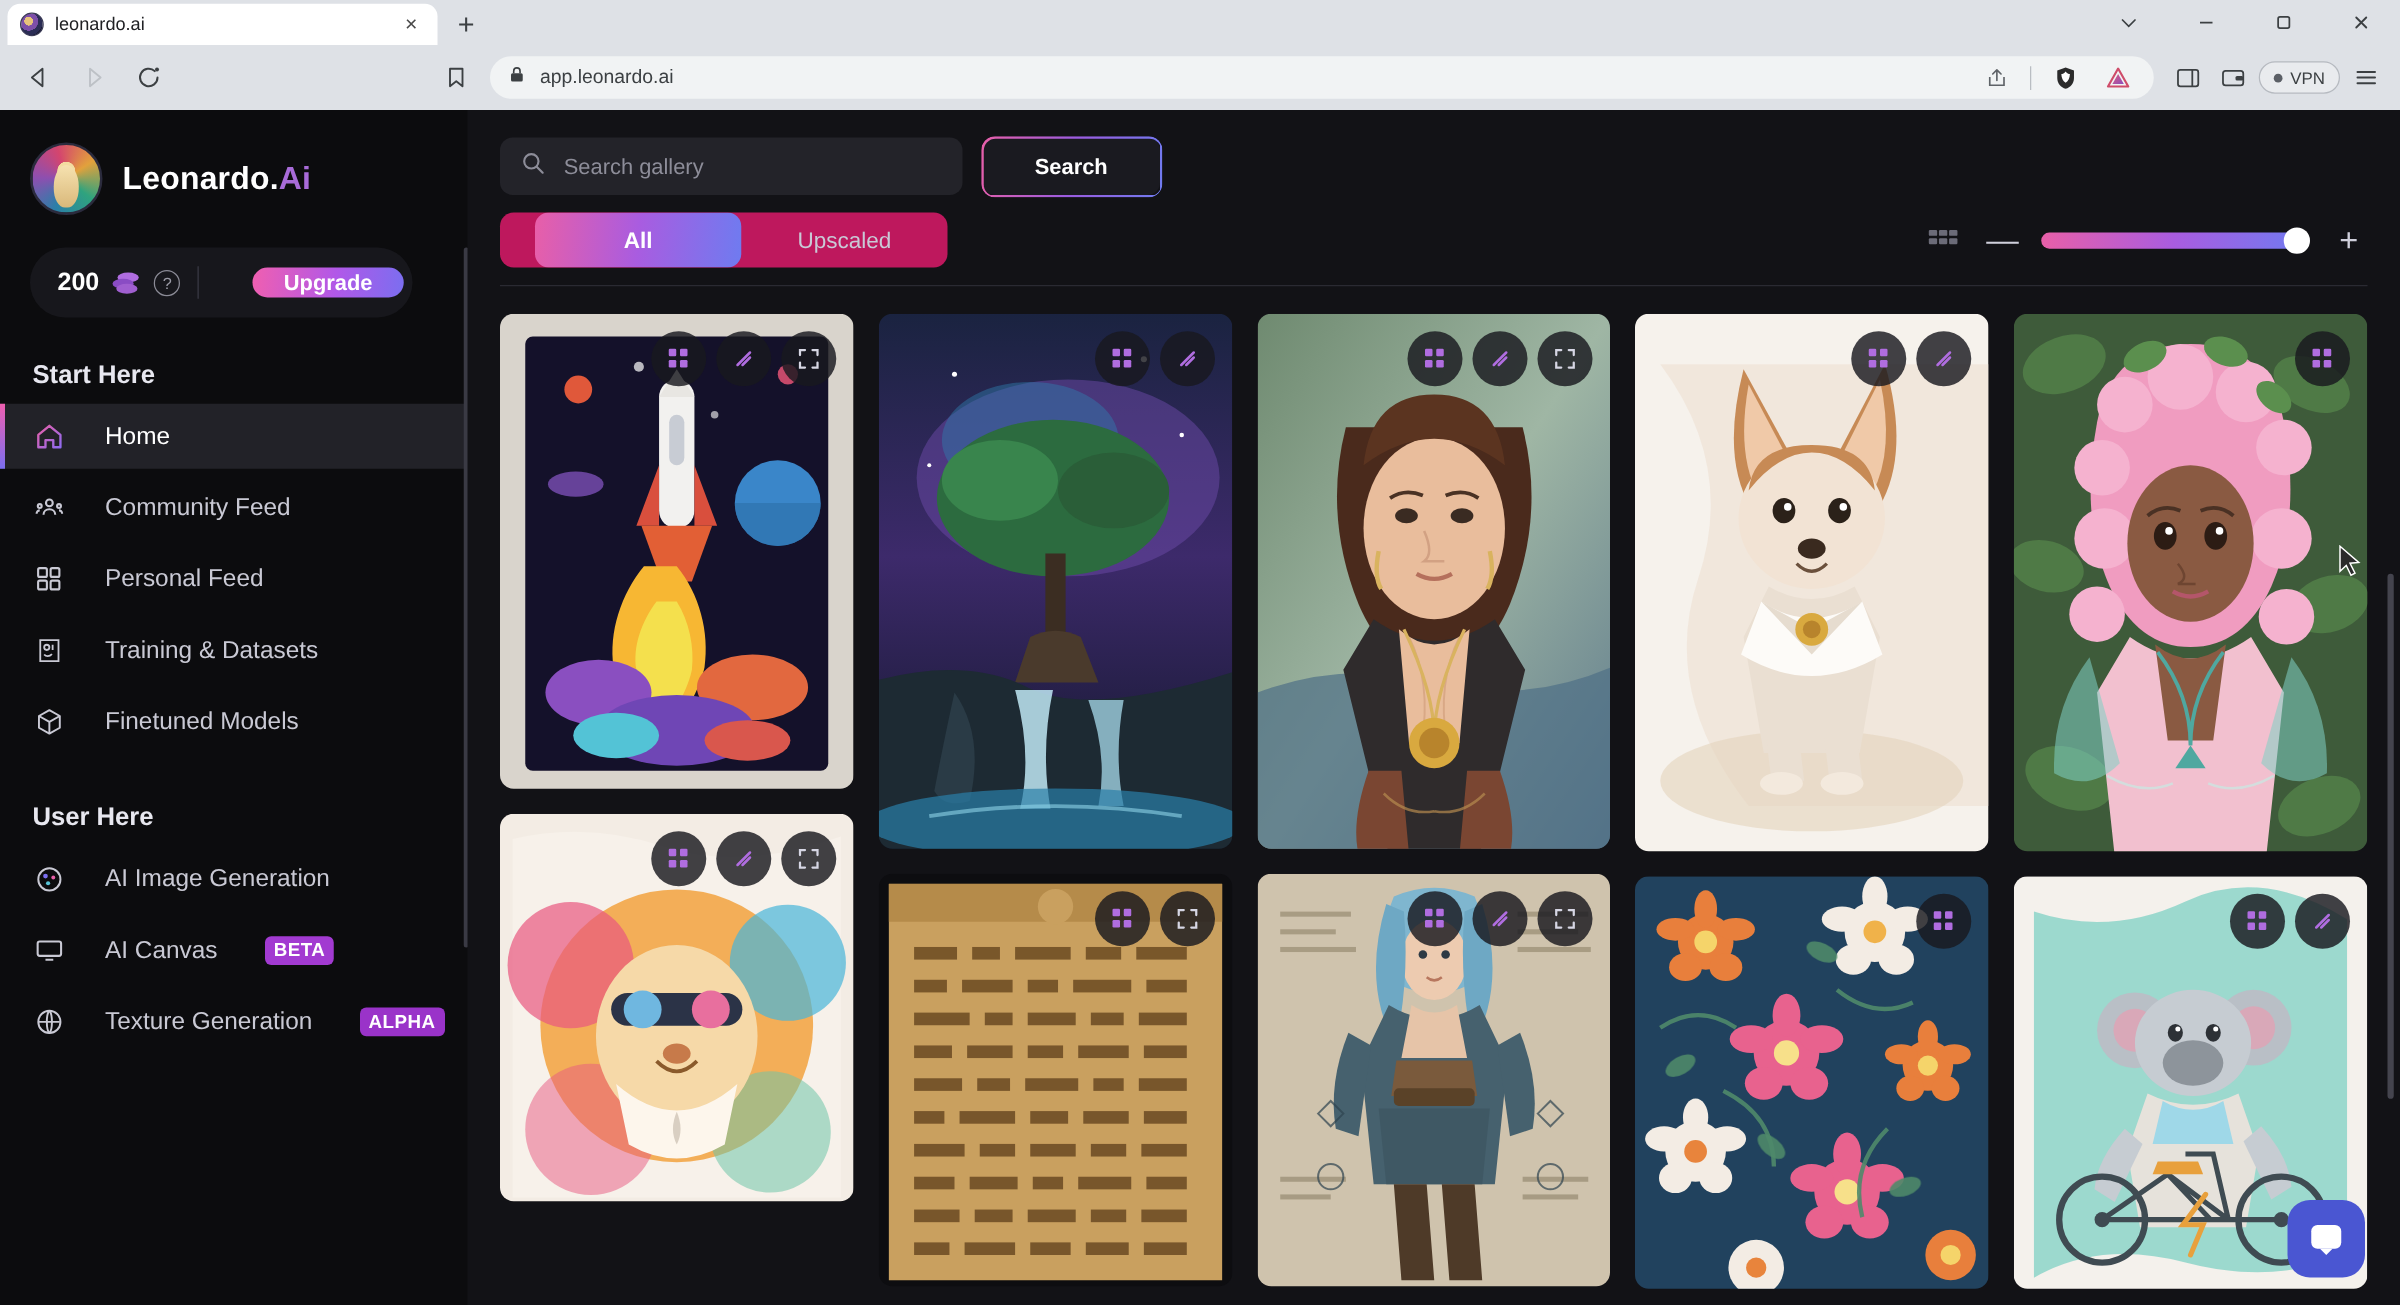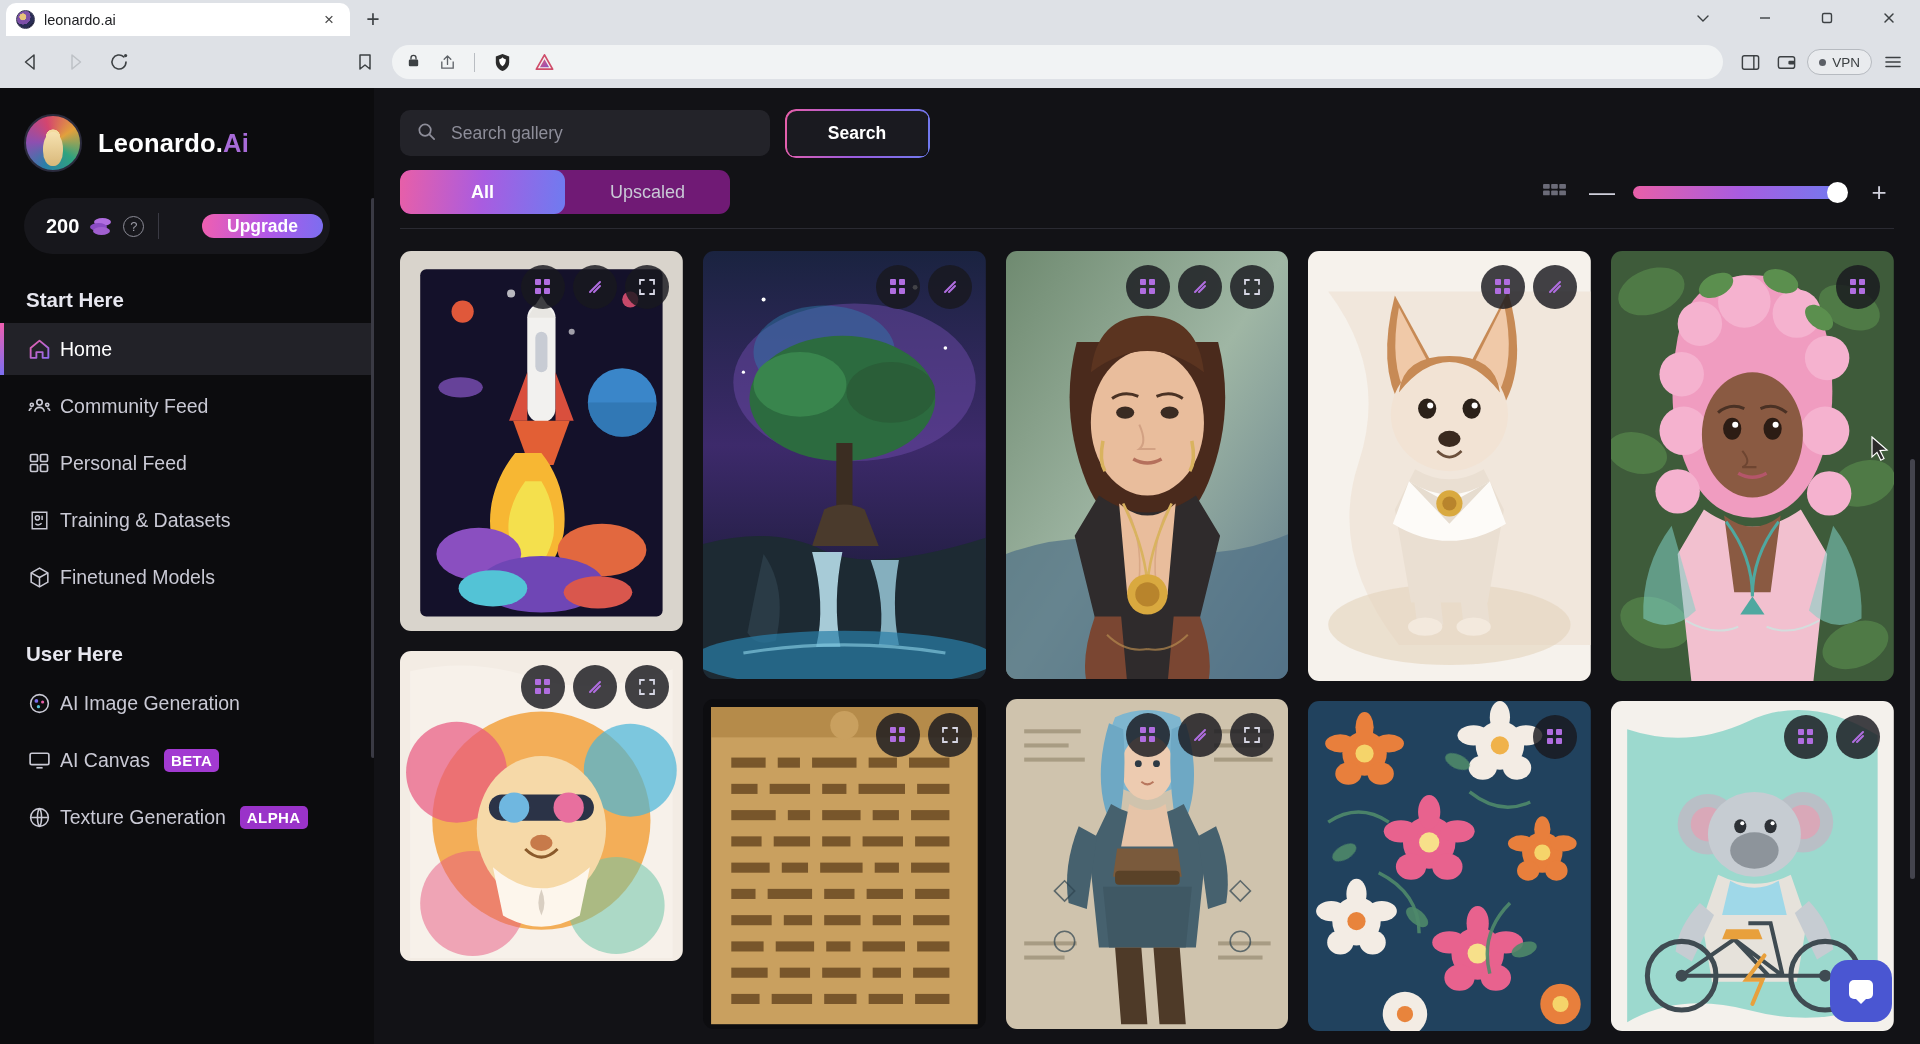--- a/index.html
+++ b/index.html
@@ -84,21 +84,21 @@
   .help-circ { width:21px;height:21px;border-radius:50%;border:1.6px solid #8b8b96;color:#9a9aa5;font-size:13px;display:flex;align-items:center;justify-content:center; }
   .credit-sep { width: 1px; height: 26px; background: #3a3a44; margin: 0 3px; }
   .upgrade-btn {
     margin-left: auto; height: 24px; border-radius: 21px; padding: 0 25px;
     background: linear-gradient(95deg, #f05fb0 0%, #b158e8 55%, #7b6ef0 100%);
     color: #fff; font-size: 17.5px; font-weight: 700; display: flex; align-items: center; justify-content: center;
   }
 
   .nav-section-title { font-size: 20.5px; font-weight: 700; color: #e7e7ef; padding: 34px 0 6px 26px; }
   .nav-item {
-    height: 52px; display: flex; align-items: center; gap: 8px; padding-left: 26px; margin: 5px 0;
+    height: 52px; display: flex; align-items: center; gap: 32px; padding-left: 26px; margin: 5px 0;
     color: #c9c9d4; font-size: 19.5px;
   }
   .nav-item.active { background: #222228; color: #ffffff; position: relative; }
   .nav-item.active::before { content:""; position:absolute; left:0; top:0; bottom:0; width:4px; background: linear-gradient(#f05fb0,#7b6ef0); }
   .nav-ico { width: 26px; height: 26px; display:flex; align-items:center; justify-content:center; flex: 0 0 auto; }
   .badge {
     font-size: 15px; font-weight: 700; letter-spacing: .4px; padding: 3px 7px; border-radius: 5px;
     color: #ffffff; margin-left: 6px;
   }
   .badge.beta { background: #a23ad1; }
@@ -128,21 +128,21 @@
   }
 
   .seg-right { margin-left: auto; display: flex; background: #1a1a20; border-radius: 10px; padding: 0; overflow: hidden; }
   .seg-btn {
     height: 44px; padding: 0 28px; display: flex; align-items: center; justify-content: center; gap: 9px;
     color: #cfcfdb; font-size: 17.5px;
   }
   .seg-btn.active { background: linear-gradient(95deg,#e85fa8,#a95ce0,#6f7bf0); color:#fff; font-weight:700; border-radius:10px; }
 
   .topbar-row2 { display: flex; align-items: center; margin-top: 14px; }
-  .pill-tabs { display: flex; background: #701a75; border-radius: 11px; overflow: hidden; }
+  .pill-tabs { display: flex; background: #be185d; border-radius: 11px; overflow: hidden; padding-left: 28px; }
   .pill-tab { width: 165px; height: 44px; display: flex; align-items: center; justify-content: center; color: #c9c9d6; font-size: 18px; }
   .pill-tab.active { background: linear-gradient(95deg,#e85fa8,#a95ce0,#6f7bf0); color: #fff; font-weight: 700; border-radius: 11px; }
 
   .zoom-ctrls { margin-left: auto; display: flex; align-items: center; gap: 22px; padding-right: 4px; }
   .grid-ico { width: 26px; height: 22px; display:flex; align-items:center; justify-content:center; }
   .zoom-minus, .zoom-plus { color: #cfcfdb; font-size: 26px; line-height: 1; width: 22px; text-align:center; }
   .zoom-track {
     width: 213px; height: 13px; border-radius: 7px;
     background: linear-gradient(90deg,#e85fa8,#a95ce0,#6f7bf0); position: relative;
   }
@@ -227,20 +227,21 @@
           <path d="M5 3h10v14l-5-4-5 4z" fill="none" stroke="#3c4043" stroke-width="1.5" stroke-linejoin="round"></path>
         </svg>
     </div>
     <div class="omnibox">
       <div>
         <svg width="15" height="15" viewBox="0 0 16 16">
             <rect x="3" y="7" width="10" height="7" rx="1.3" fill="#3c4043"></rect>
             <path d="M5.3 7V5.2a2.7 2.7 0 0 1 5.4 0V7" fill="none" stroke="#3c4043" stroke-width="1.4"></path>
           </svg>
       </div>
+      <div class="omnibox-url" title="app.leonardo.ai">app.leonardo.ai</div>
       <div class="omni-right">
         <div class="tb-icon">
           <svg width="19" height="19" viewBox="0 0 20 20">
               <path d="M4 9v7h12V9" fill="none" stroke="#5f6368" stroke-width="1.4"></path>
               <path d="M10 12V3m0 0L6.5 6.5M10 3l3.5 3.5" fill="none" stroke="#5f6368" stroke-width="1.4" stroke-linecap="round"></path>
             </svg>
         </div>
         <div class="omni-divider"></div>
         <div class="tb-icon">
           <svg width="21" height="21" viewBox="0 0 22 22">

